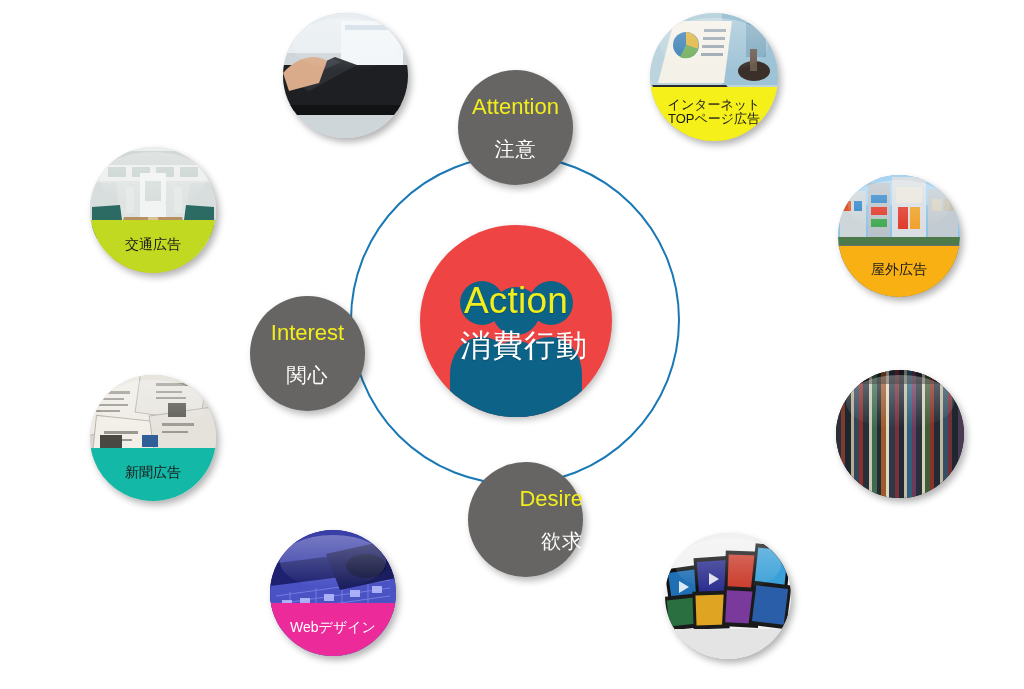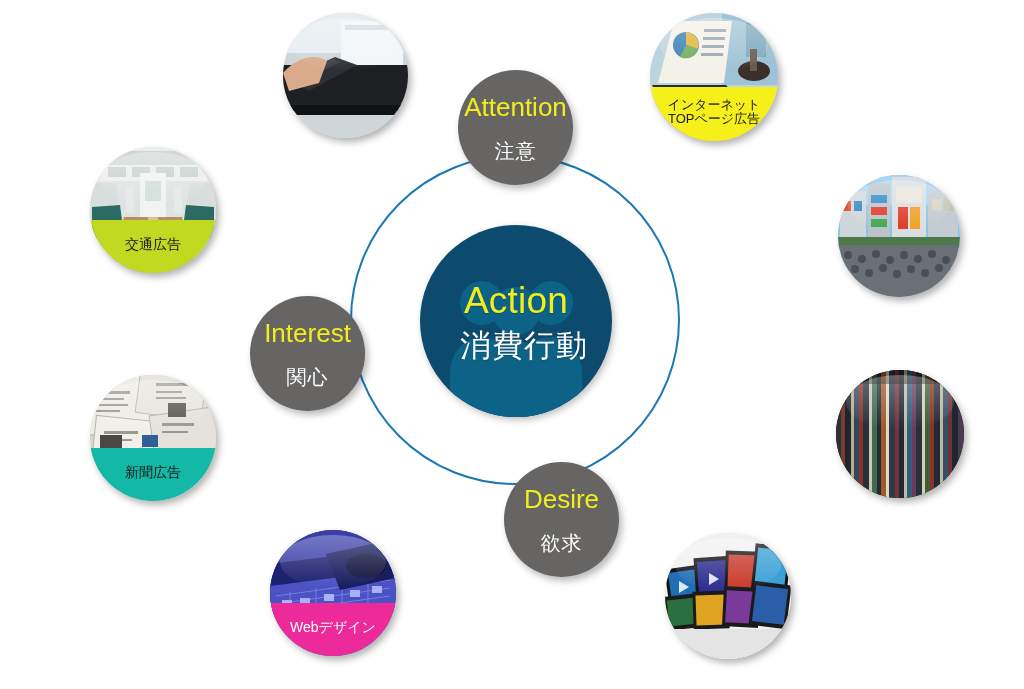--- a/index.html
+++ b/index.html
@@ -18,21 +18,21 @@
     border-radius:50%;
     border:2px solid #1a79b5;
     box-sizing:border-box;
     background:transparent;
   }
 
   
   .hub{
     position:absolute;
     border-radius:50%;
-    background:#0c4a6e;
+    background:#ef4444;
     box-shadow:2px 3px 7px rgba(0,0,0,.25);
     overflow:hidden;
     display:flex;flex-direction:column;
     align-items:center;justify-content:center;
   }
   .hub .people{
     position:absolute;left:0;top:0;width:100%;height:100%;
     pointer-events:none;
   }
   .hub .hub-en{
@@ -59,21 +59,21 @@
     position:absolute;
     border-radius:50%;
     background:#666564;
     box-shadow:3px 4px 7px rgba(0,0,0,.28);
     display:flex;flex-direction:column;
     align-items:center;justify-content:center;
     z-index:5;
   }
   .stage-node .st-en{
     color:#f2ee1b;
-    font-size:26px;line-height:1;
+    font-size:22px;line-height:1;
     margin-bottom:9px;
     white-space:nowrap;
   }
   .stage-node .st-jp{
     color:#ffffff;
     font-size:20px;line-height:1;
     letter-spacing:1px;
     white-space:nowrap;
     margin-top:12px;
   }
@@ -132,21 +132,21 @@
     <div class="hub-en">Action</div>
     <div class="hub-jp">消費行動</div>
   </div>
 
   <div class="stage-node" style="left:458px;top:70px;width:115px;height:115px;">
     <div class="st-en">Attention</div>
     <div class="st-jp">注意</div>
   </div>
 
 
-  <div class="stage-node" style="left:504px;top:462px;width:115px;height:115px;">
+  <div class="stage-node" style="left:468px;top:462px;width:115px;height:115px;align-items:flex-end;">
     <div class="st-en">Desire</div>
     <div class="st-jp">欲求</div>
   </div>
 
   <div class="stage-node" style="left:250px;top:296px;width:115px;height:115px;">
     <div class="st-en">Interest</div>
     <div class="st-jp">関心</div>
   </div>
 
   <div class="media-node" style="left:283px;top:13px;width:125px;height:125px;">
@@ -265,20 +265,23 @@
         <circle cx="17" cy="94" r="4"></circle>
           <circle cx="31" cy="98" r="4"></circle>
           <circle cx="45" cy="93" r="4"></circle>
         <circle cx="59" cy="99" r="4"></circle>
           <circle cx="73" cy="94" r="4"></circle>
           <circle cx="87" cy="98" r="4"></circle>
         <circle cx="101" cy="93" r="4"></circle>
           <circle cx="115" cy="97" r="4"></circle>
       </g>
     </svg>
+    <div class="band" style="background:#f9b013;color:#1a1a1a;">
+      <span>屋外広告</span>
+    </div>
     <div class="gloss"></div>
   </div>
 
   <div class="media-node" style="left:90px;top:375px;width:126px;height:126px;">
     <svg class="photo" viewBox="0 0 126 126">
       <rect width="126" height="126" fill="#d9d7d2"></rect>
       <g stroke="#b8b5ae" stroke-width="1">
         <rect x="-8" y="6" width="70" height="48" fill="#efece6" transform="rotate(-12 27 30)"></rect>
         <rect x="48" y="-4" width="66" height="46" fill="#e8e5df" transform="rotate(8 81 19)"></rect>
         <rect x="4" y="44" width="72" height="44" fill="#f2efe9" transform="rotate(6 40 66)"></rect>

